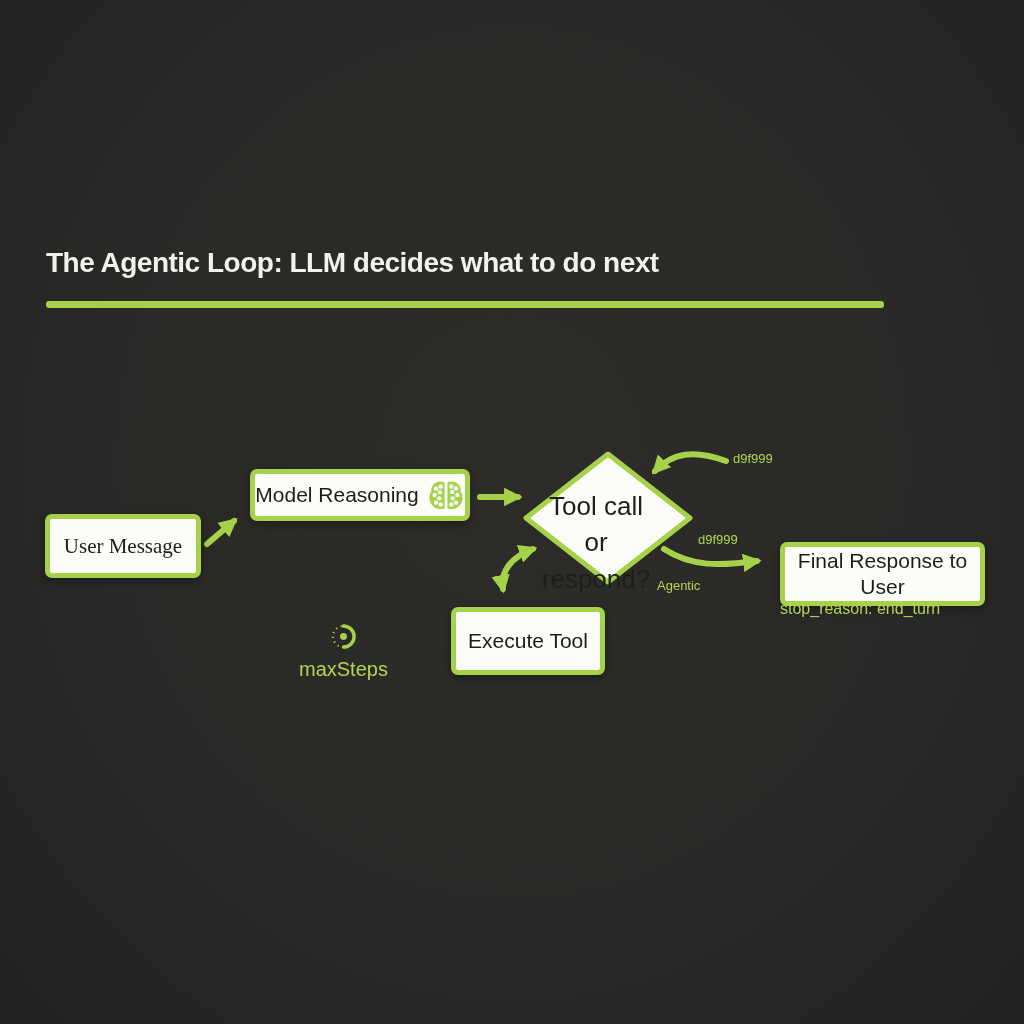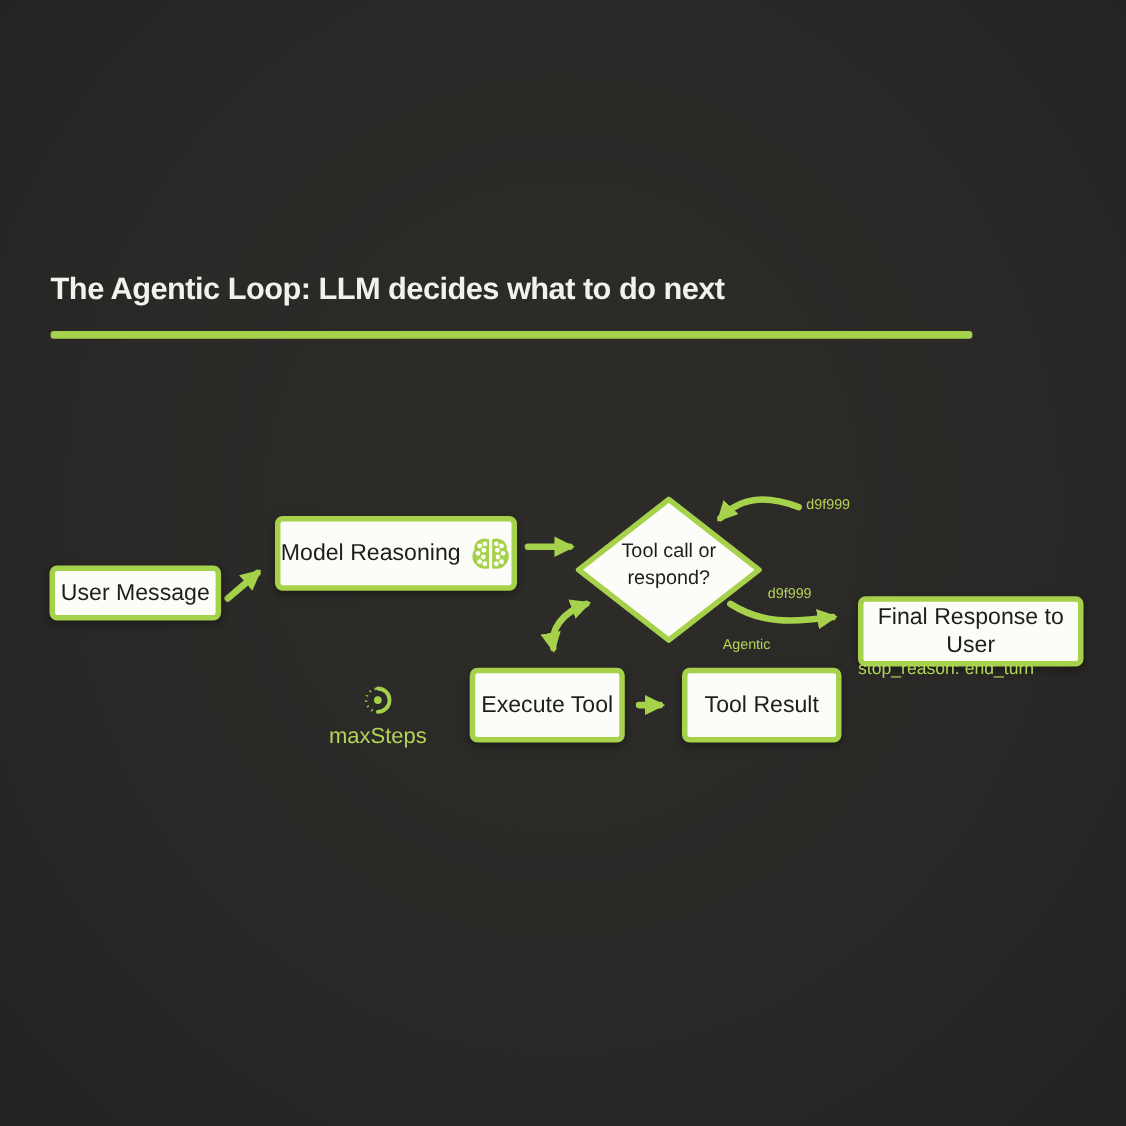--- a/index.html
+++ b/index.html
@@ -19,29 +19,29 @@
   .title-underline{
     position:absolute;left:46px;top:301px;width:838px;height:7px;
     background:var(--accent);border-radius:3px;
   }
   .node{
     position:absolute;display:flex;align-items:center;justify-content:center;
     background:var(--box-fill);border:5px solid var(--accent);border-radius:7px;
     color:var(--box-text);font-size:21px;font-weight:500;text-align:center;line-height:1.25;
     box-shadow:0 3px 8px rgba(0,0,0,0.35);box-sizing:border-box;gap:8px;
   }
-  .node-user{left:45px;top:514px;width:156px;height:50px;}
-  .node-model{left:250px;top:469px;width:220px;height:68px;}
+  .node-user{left:45px;top:514px;width:156px;height:64px;font-family:Liberation Serif, serif;}
+  .node-model{left:250px;top:469px;width:220px;height:52px;}
   .node-final{left:780px;top:542px;width:205px;height:64px;}
-  .node-exec{left:427px;top:607px;width:141px;height:68px;}
+  .node-exec{left:451px;top:607px;width:154px;height:68px;}
   .node-result{left:620px;top:607px;width:145px;height:68px;}
   .node-final .node-label{max-width:180px;}
   .diamond-label{
-    position:absolute;left:548px;top:488px;width:120px;
-    color:var(--box-text);font-size:18px;font-weight:500;text-align:center;line-height:1.4;
+    position:absolute;left:536px;top:488px;width:120px;
+    color:var(--box-text);font-size:26px;font-weight:500;text-align:center;line-height:1.4;
   }
   .edge-label{
     position:absolute;color:var(--label);font-size:13px;font-weight:500;white-space:nowrap;
   }
   .lbl-loop-top{left:733px;top:451px;}
   .lbl-respond-top{left:698px;top:532px;}
   .lbl-respond{left:657px;top:578px;}
   .lbl-stop{left:780px;top:600px;width:205px;text-align:left;font-size:16px;}
   .max-steps{position:absolute;left:299px;top:623px;display:flex;align-items:center;gap:8px;color:var(--label);font-size:20px;font-weight:500;flex-direction:column;}
   svg.overlay{position:absolute;left:0;top:0;pointer-events:none;}
@@ -107,23 +107,20 @@
 
   <div class="node node-final">
     <span class="node-label">Final Response to User</span>
   </div>
   <div class="edge-label lbl-stop">stop_reason: end_turn</div>
 
   <div class="node node-exec">
     <span class="node-label">Execute Tool</span>
   </div>
 
-  <div class="node node-result">
-    <span class="node-label">Tool Result</span>
-  </div>
 
   <div class="edge-label lbl-loop-top">d9f999</div>
   <div class="edge-label lbl-respond-top">d9f999</div>
   <div class="edge-label lbl-respond">Agentic</div>
 
   <div class="max-steps">
     <svg width="27" height="27" viewBox="0 0 28 28">
       <path d="M14 3 A11 11 0 0 1 14 25" fill="none" stroke="var(--accent)" stroke-width="3.6" stroke-linecap="round"></path>
       <path d="M14 25 A11 11 0 0 1 14 3" fill="none" stroke="var(--accent)" stroke-width="2.4" stroke-dasharray="1.2 4"></path>
       <circle cx="14" cy="14" r="3.6" fill="var(--accent)"></circle>

